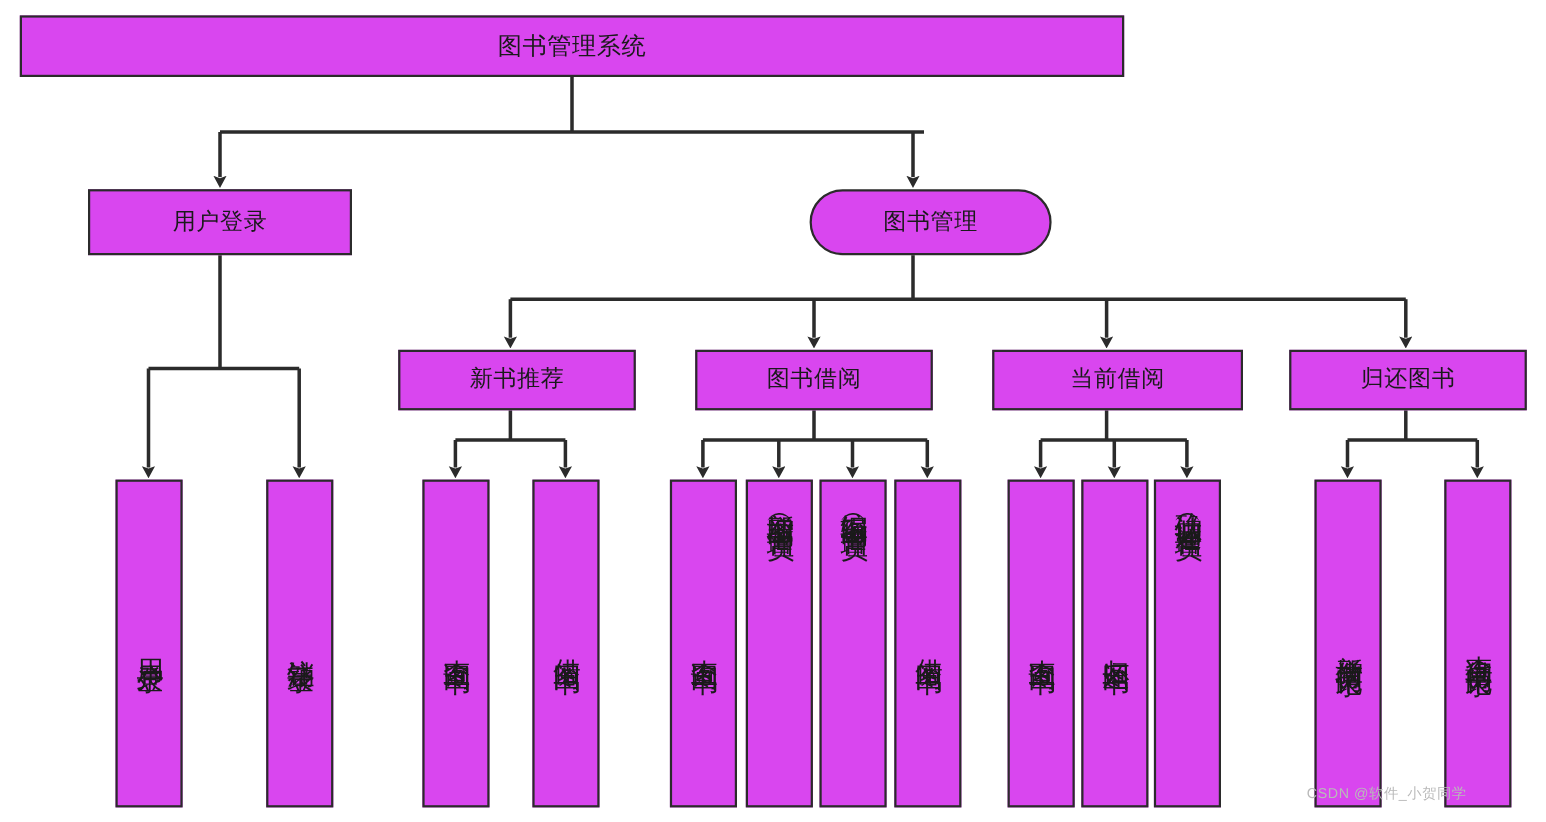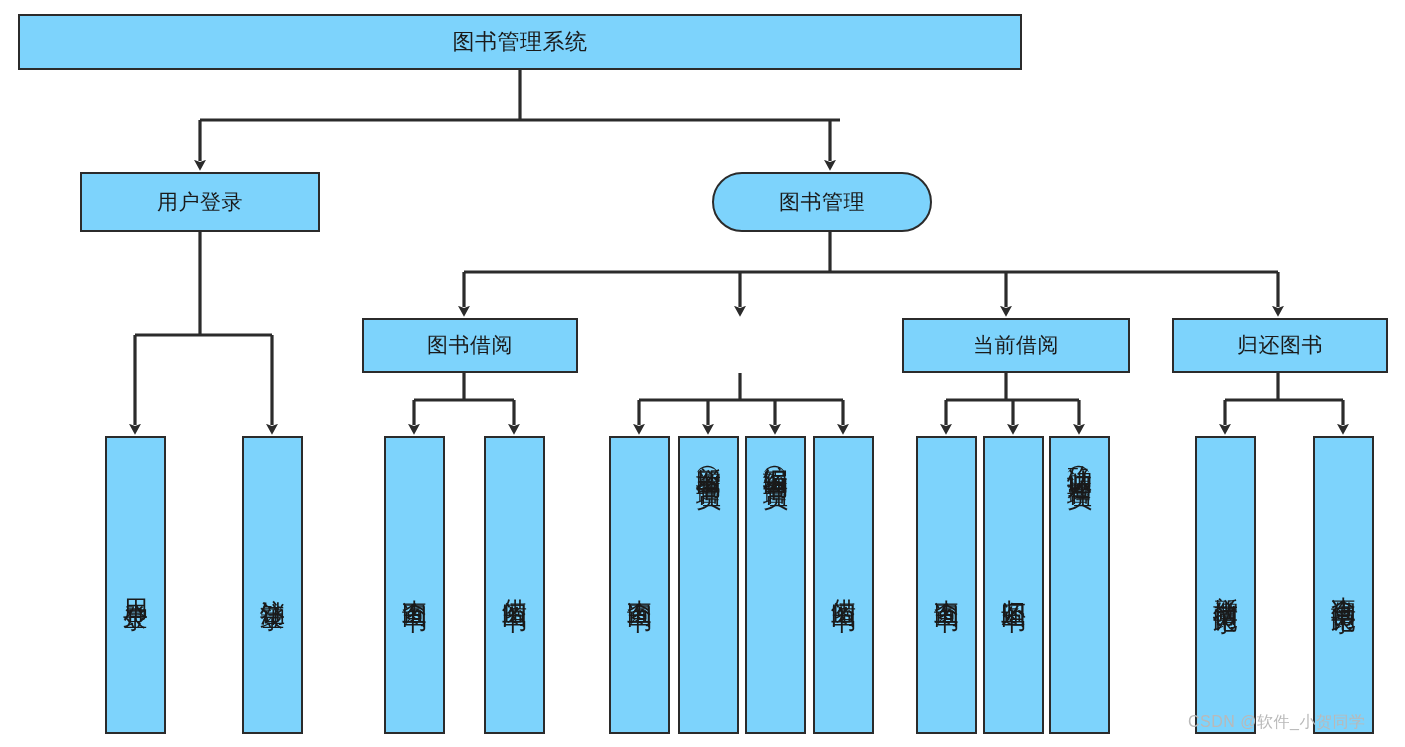--- a/index.html
+++ b/index.html
@@ -21,21 +21,21 @@
     position: absolute;
     left: 0;
     top: 0;
     width: 1405px;
     height: 747px;
     pointer-events: none;
   }
   .node {
     position: absolute;
     box-sizing: border-box;
-    background: #7dd3fc;
+    background: #d946ef;
     border: 2px solid #2b2b2b;
     display: flex;
     align-items: center;
     justify-content: center;
     color: #1a1a1a;
     line-height: 1.08;
   }
   .node .lbl {
     display: block;
     text-align: center;
@@ -64,21 +64,21 @@
   }
   
   .node.vert.short {
     align-items: center;
     padding-top: 0;
   }
   .watermark {
     position: absolute;
     left: 1188px;
     top: 712px;
-    font-size: 16px;
+    font-size: 13px;
     color: #b9b9b9;
     white-space: nowrap;
     letter-spacing: 0.5px;
   }
 </style>
 </head>
 <body>
 
 <div id="canvas">
 
@@ -132,25 +132,28 @@
     </g>
   </svg>
 
   <div class="node horiz root" style="left:18px; top:14px; width:1004px; height:56px;">
     <span class="lbl">图书管理系统</span>
   </div>
 
   <div class="node horiz" style="left:80px; top:172px; width:240px; height:60px;">
     <span class="lbl">用户登录</span>
   </div>
-  <div class="node horiz" style="left:712px; top:172px; width:220px; height:60px;border-radius:30px;">
+  <div class="node horiz" style="left:736px; top:172px; width:220px; height:60px;border-radius:30px;">
     <span class="lbl">图书管理</span>
   </div>
 
   <div class="node horiz" style="left:362px; top:318px; width:216px; height:55px;">
+    <span class="lbl">新书推荐</span>
+  </div>
+  <div class="node horiz" style="left:632px; top:318px; width:216px; height:55px;">
     <span class="lbl">图书借阅</span>
   </div>
   <div class="node horiz" style="left:902px; top:318px; width:228px; height:55px;">
     <span class="lbl">当前借阅</span>
   </div>
   <div class="node horiz" style="left:1172px; top:318px; width:216px; height:55px;">
     <span class="lbl">归还图书</span>
   </div>
 
   <div class="node vert short" style="left:105px; top:436px; width:61px; height:298px;">

